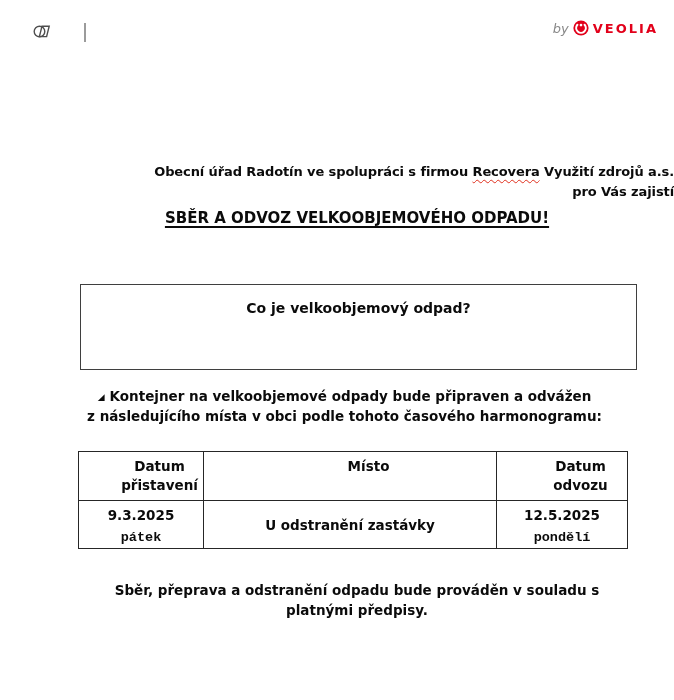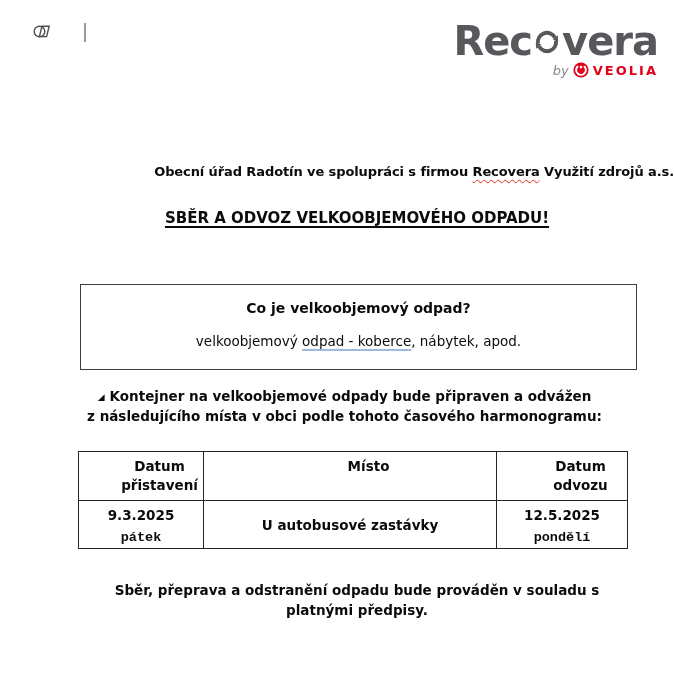--- a/index.html
+++ b/index.html
@@ -68,54 +68,42 @@
 
 <span class="object-icon">
   <svg width="18" height="15" viewBox="0 0 18 15">
     <circle cx="6.5" cy="7.5" r="5.3" fill="none" stroke="#4e4e4e" stroke-width="1.4"></circle>
     <polygon points="9,2.2 16.2,2.2 13.6,12.6 6.4,12.6" fill="none" stroke="#4e4e4e" stroke-width="1.4"></polygon>
   </svg>
 </span>
 <span class="caret"></span>
 
 <div class="logo">
-  <div class="logo-brand">
-    <span>Rec</span><svg class="recycle-o" viewBox="0 0 40 40">
-        <g fill="none" stroke="#56585C" stroke-width="5.5">
-          <path d="M 7.2 22.3 A 13 13 0 0 1 31.3 13.5"></path>
-          <path d="M 32.8 17.7 A 13 13 0 0 1 8.7 26.5"></path>
-        </g>
-        <polygon points="28,16 35.5,10.5 36,19.5" fill="#56585C"></polygon>
-        <polygon points="12,24 4.5,29.5 4,20.5" fill="#56585C"></polygon>
-      </svg><span>vera</span>
-  </div>
   <div class="logo-byline">
     <span class="by-label">by</span>
     <svg class="veolia-mark" viewBox="0 0 20 20">
       <circle cx="10" cy="10" r="9.5" fill="#E2001A"></circle>
       <path d="M5.5 6 A 6 6 0 1 0 14.5 6" stroke="#ffffff" stroke-width="2.6" fill="none" stroke-linecap="round"></path>
       <circle cx="10" cy="6.4" r="1.7" fill="#ffffff"></circle>
     </svg>
     <span class="veolia-label">VEOLIA</span>
   </div>
 </div>
 
 <div class="intro">
   <div class="line">
     <span>Obecní úřad Radotín ve spolupráci s firmou </span><span class="squiggle">Recovera</span><span> Využití zdrojů a.s.</span>
   </div>
+  <div class="line">pro Vás zajistí</div>
 </div>
 
 <div class="doc-title">SBĚR A ODVOZ VELKOOBJEMOVÉHO ODPADU!</div>
 
 <div class="info-box">
   <div class="info-box-heading">Co je velkoobjemový odpad?</div>
-  <div class="info-box-body">
-    <span>velkoobjemový </span><span class="link-underline">odpad - koberce</span><span>, nábytek, apod.</span>
-  </div>
 </div>
 
 <div class="schedule-intro">
   <div class="line">
     <span class="bullet-triangle">◢</span><span>Kontejner na velkoobjemové odpady bude připraven a odvážen</span>
   </div>
   <div class="line">z následujícího místa v obci podle tohoto časového harmonogramu:</div>
 </div>
 
 <table class="schedule-table">
@@ -137,21 +125,21 @@
       <div>Datum</div>
       <div>odvozu</div>
     </td>
   </tr>
   <tr class="data-row">
     <td>
       <div>9.3.2025</div>
       <div class="day-line">pátek</div>
     </td>
     <td class="place-cell">
-      <span>U autobusové zastávky</span>
+      <span>U odstranění zastávky</span>
     </td>
     <td>
       <div>12.5.2025</div>
       <div class="day-line">pondělí</div>
     </td>
   </tr>
   </tbody>
 </table>
 
 <div class="footer-note">

